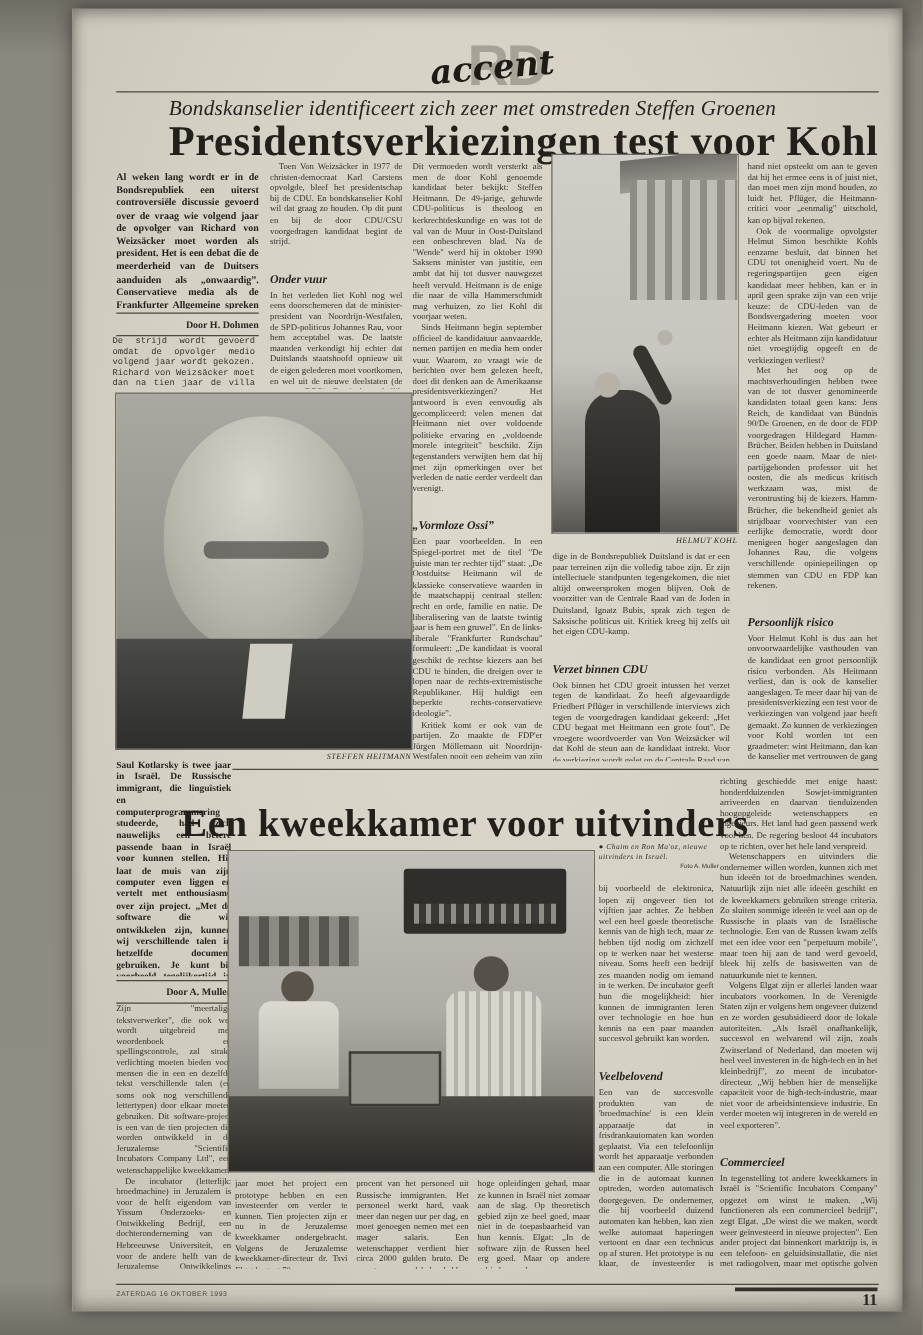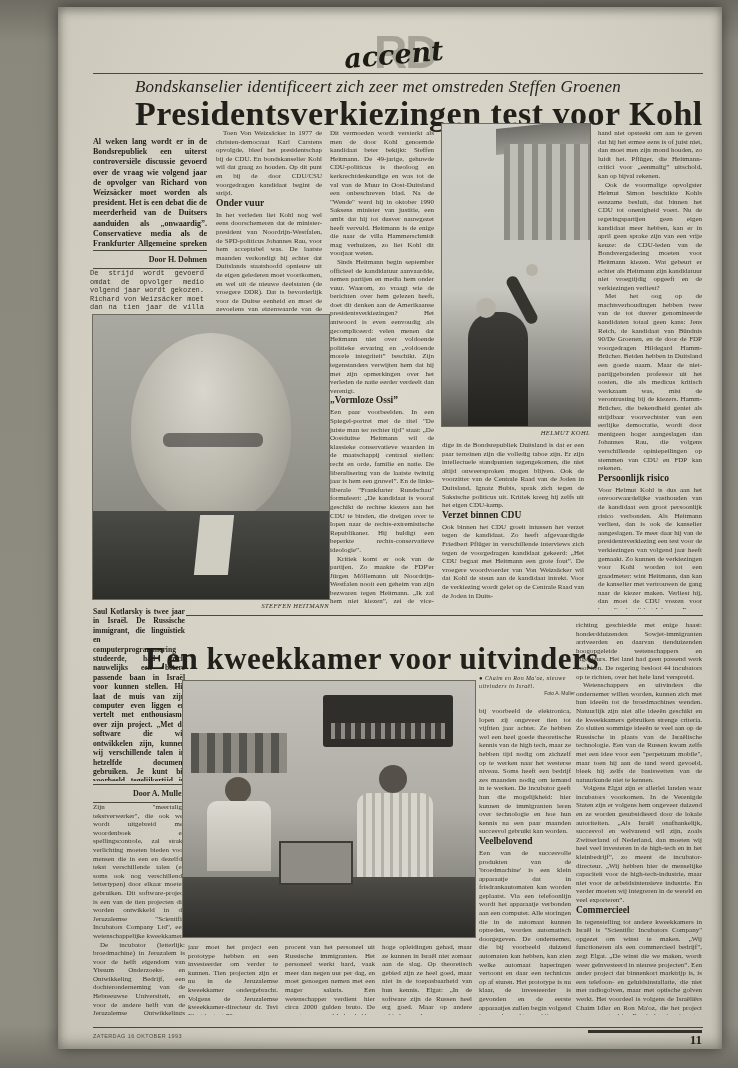--- a/index.html
+++ b/index.html
@@ -3,21 +3,21 @@
 <meta charset="utf-8">
 <style>
   html,body{margin:0;padding:0;background:#827f75;}
   #stage{position:relative;width:738px;height:1068px;background:linear-gradient(180deg,#6f6c63 0%,#8a877c 4%,#908d82 96%,#6f6c63 100%);overflow:hidden;font-family:"Liberation Serif",serif;}
   #paper{position:absolute;left:58px;top:7px;width:664px;height:1042px;background:radial-gradient(ellipse at 50% 40%,#dcd8cc 0%,#d5d1c5 55%,#c6c2b5 100%);box-shadow:0 0 14px rgba(0,0,0,.55), inset 0 4px 10px rgba(60,58,50,.45), inset 0 -6px 12px rgba(60,58,50,.35);}
   .abs{position:absolute;}
   .rule{background:#4a483f;height:1px;}
   .col{color:#33312b;font-size:7px;line-height:8.6px;text-align:justify;overflow:hidden;}
   .col p{margin:0;text-indent:7px;}
   .col p.noind{text-indent:0;}
-  .sub{font-weight:bold;font-size:9.5px;line-height:11px;margin:0 0 2px 0;text-indent:0 !important;color:#26241f;}
+  .sub{font-style:italic;font-weight:bold;font-size:9.5px;line-height:11px;margin:21px 0 2px 0;text-indent:0 !important;color:#26241f;}
   .lead{font-weight:bold;font-size:8px;line-height:10.2px;color:#211f1a;text-align:justify;overflow:hidden;}
   .byline{border-top:1px solid #4a483f;border-bottom:1px solid #4a483f;text-align:right;font-size:8px;padding:4px 0;color:#2a2822;font-weight:bold;}
   .kicker{font-style:italic;font-size:17px;color:#26241f;letter-spacing:.2px;white-space:nowrap;}
   .headline{font-size:34px;color:#22201b;letter-spacing:.5px;white-space:nowrap;font-weight:bold;margin-left:12px;}
   .caption{font-style:italic;font-size:6.5px;color:#2c2a24;letter-spacing:.4px;}
   .photo{overflow:hidden;box-shadow:0 0 0 1px #6d6a60;}
   .deco{position:absolute;}
 </style>
 </head>
 <body>

